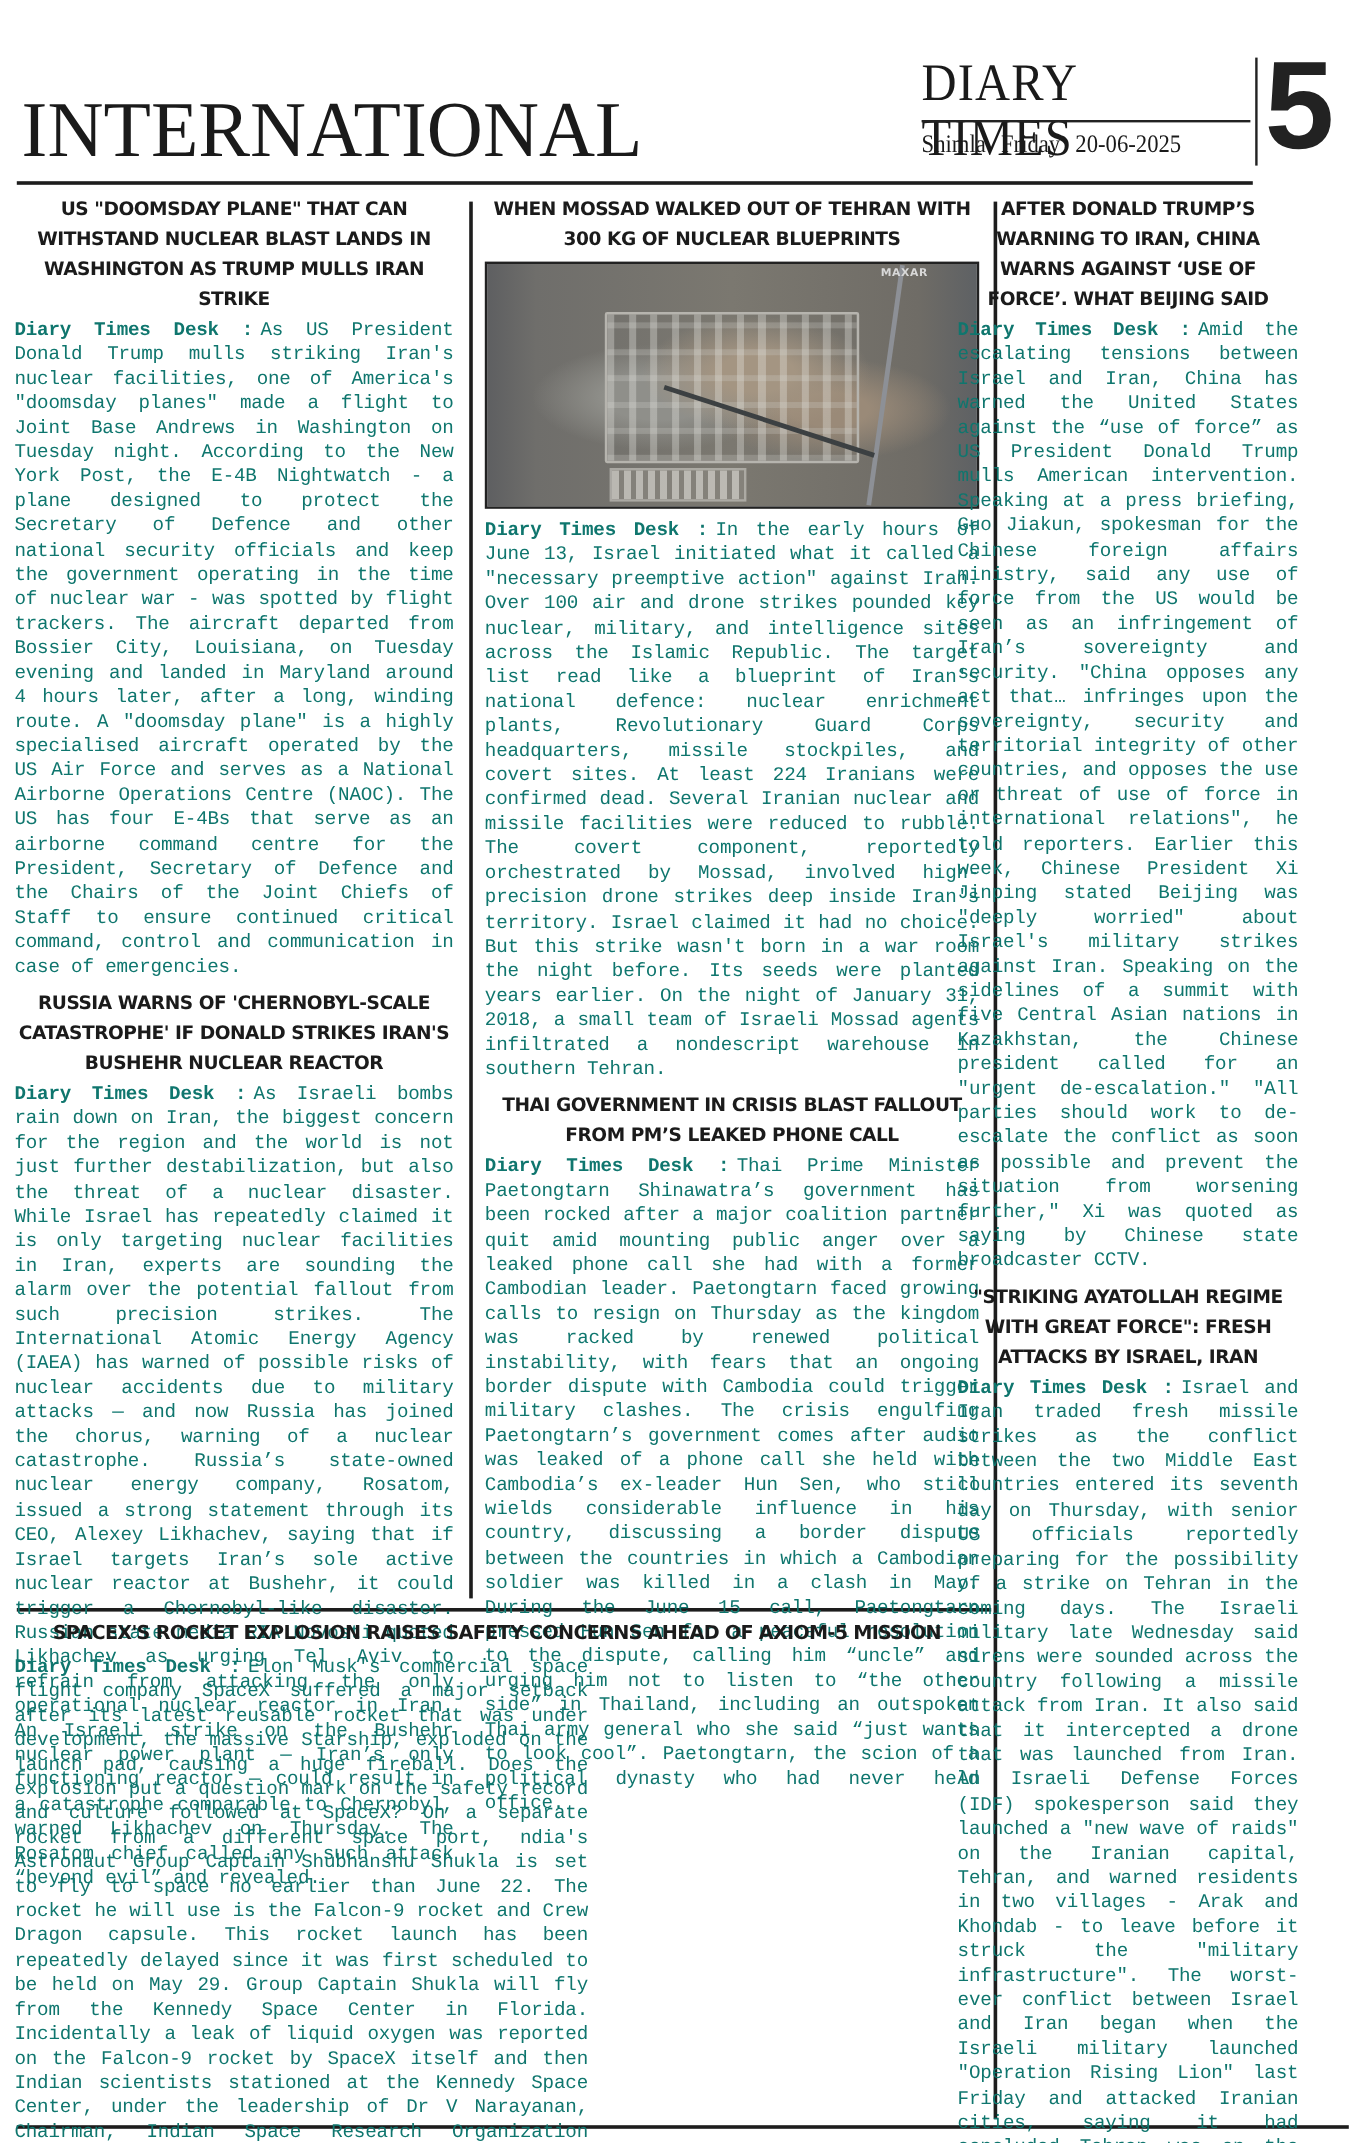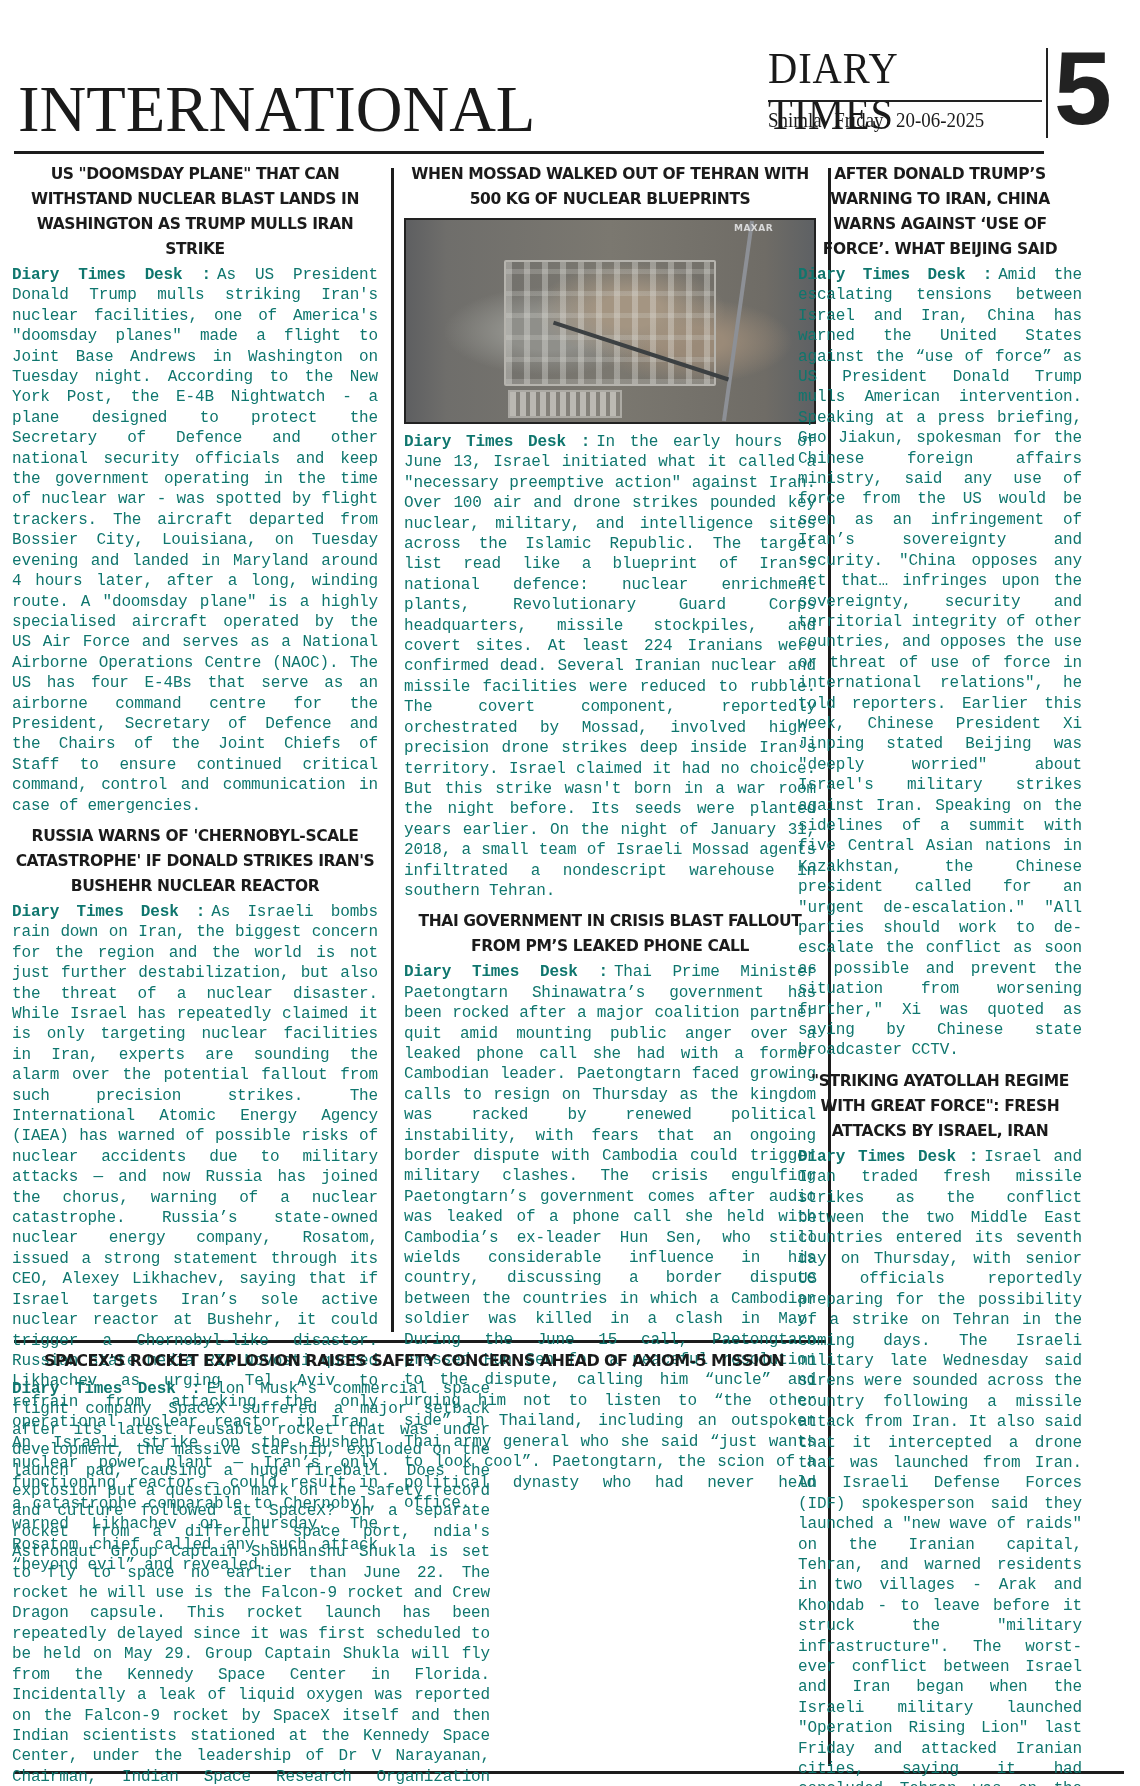--- a/index.html
+++ b/index.html
@@ -115,21 +115,21 @@
     <p class="body"><span class="desk">Diary Times Desk :</span><span>As US President Donald Trump mulls striking Iran's nuclear facilities, one of America's "doomsday planes" made a flight to Joint Base Andrews in Washington on Tuesday night. According to the New York Post, the E-4B Nightwatch - a plane designed to protect the Secretary of Defence and other national security officials and keep the government operating in the time of nuclear war - was spotted by flight trackers. The aircraft departed from Bossier City, Louisiana, on Tuesday evening and landed in Maryland around 4 hours later, after a long, winding route.  A "doomsday plane" is a highly specialised aircraft operated by the US Air Force and serves as a National Airborne Operations Centre (NAOC). The US has four E-4Bs that serve as an airborne command centre for the President, Secretary of Defence and the Chairs of the Joint Chiefs of Staff to ensure continued critical command, control and communication in case of emergencies.</span></p>
   </article>
   <article style="margin-top:8px;">
     <h2 class="headline">RUSSIA WARNS OF 'CHERNOBYL-SCALE CATASTROPHE' IF DONALD STRIKES IRAN'S BUSHEHR NUCLEAR REACTOR</h2>
     <p class="body"><span class="desk">Diary Times Desk :</span><span>As Israeli bombs rain down on Iran, the biggest concern for the region and the world is not just further destabilization, but also the threat of a nuclear disaster. While Israel has repeatedly claimed it is only targeting nuclear facilities in Iran, experts are sounding the alarm over the potential fallout from such precision strikes. The International Atomic Energy Agency (IAEA) has warned of possible risks of nuclear accidents due to military attacks — and now Russia has joined the chorus, warning of a nuclear catastrophe. Russia’s state-owned nuclear energy company, Rosatom, issued a strong statement through its CEO, Alexey Likhachev, saying that if Israel targets Iran’s sole active nuclear reactor at Bushehr, it could trigger a Chernobyl-like disaster. Russian state media RIA Novosti quoted Likhachev as urging Tel Aviv to refrain from attacking the only operational nuclear reactor in Iran. An Israeli strike on the Bushehr nuclear power plant — Iran’s only functioning reactor — could result in a catastrophe comparable to Chernobyl, warned Likhachev on Thursday. The Rosatom chief called any such attack “beyond evil” and revealed.</span></p>
   </article>
 </div>
 
 <div class="col" style="left:404px; top:162px; width:412px;">
   <article>
-    <h2 class="headline">WHEN MOSSAD WALKED OUT OF TEHRAN WITH 500 KG OF NUCLEAR BLUEPRINTS</h2>
+    <h2 class="headline">WHEN MOSSAD WALKED OUT OF TEHRAN WITH 300 KG OF NUCLEAR BLUEPRINTS</h2>
     <div class="figure sat" style="width:412px; height:206px; margin:6px 0 8px 0;">
       <div class="compound"></div>
       <div class="road1"></div>
       <div class="road2"></div>
       <div class="lower"></div>
       <span class="watermark">MAXAR</span>
     </div>
     <p class="body"><span class="desk">Diary Times Desk :</span><span>In the early hours of June 13, Israel initiated what it called a "necessary preemptive action" against Iran. Over 100 air and drone strikes pounded key nuclear, military, and intelligence sites across the Islamic Republic. The target list read like a blueprint of Iran's national defence: nuclear enrichment plants, Revolutionary Guard Corps headquarters, missile stockpiles, and covert sites. At least 224 Iranians were confirmed dead. Several Iranian nuclear and missile facilities were reduced to rubble. The covert component, reportedly orchestrated by Mossad, involved high-precision drone strikes deep inside Iran's territory. Israel claimed it had no choice. But this strike wasn't born in a war room the night before. Its seeds were planted years earlier. On the night of January 31, 2018, a small team of Israeli Mossad agents infiltrated a nondescript warehouse in southern Tehran.</span></p>
   </article>
   <article style="margin-top:8px;">

